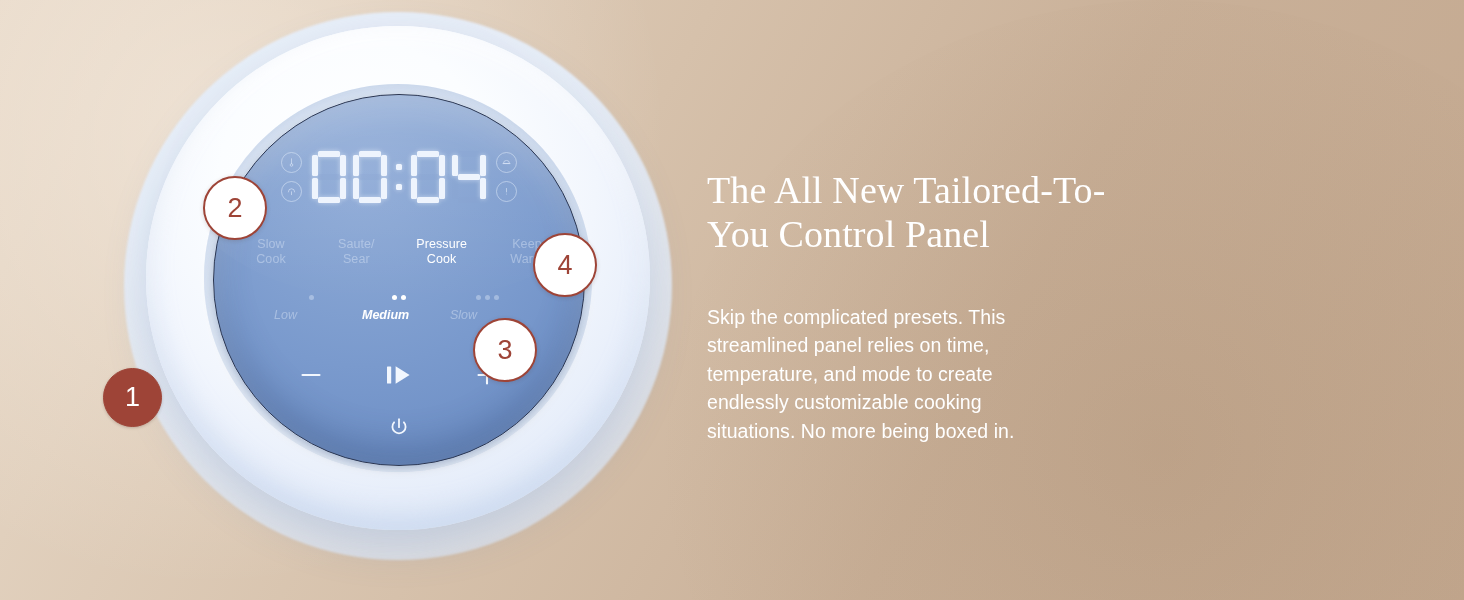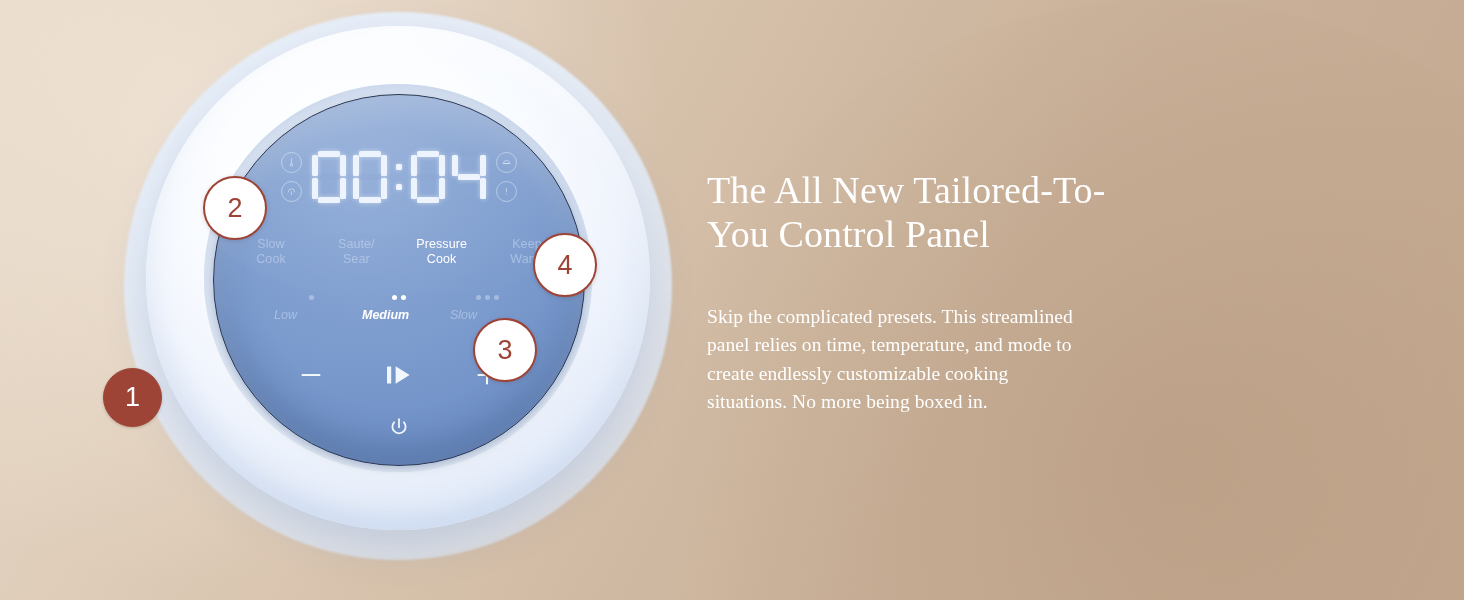--- a/index.html
+++ b/index.html
@@ -347,21 +347,21 @@
     margin: 0;
     font-family: "Liberation Serif", serif;
     font-weight: 400;
     font-size: 38px;
     line-height: 1.17;
     color: #ffffff;
     letter-spacing: 0.1px;
   }
   .copy p {
     margin: 46px 0 14px 0;
-    font-family: Liberation Serif, serif;
+    font-family: Liberation Sans, sans-serif;
     font-size: 19.5px;
     line-height: 1.46;
     color: #ffffff;
     max-width: 368px;
     letter-spacing: 0.05px;
   }
 </style>
 </head>
 <body>
 

